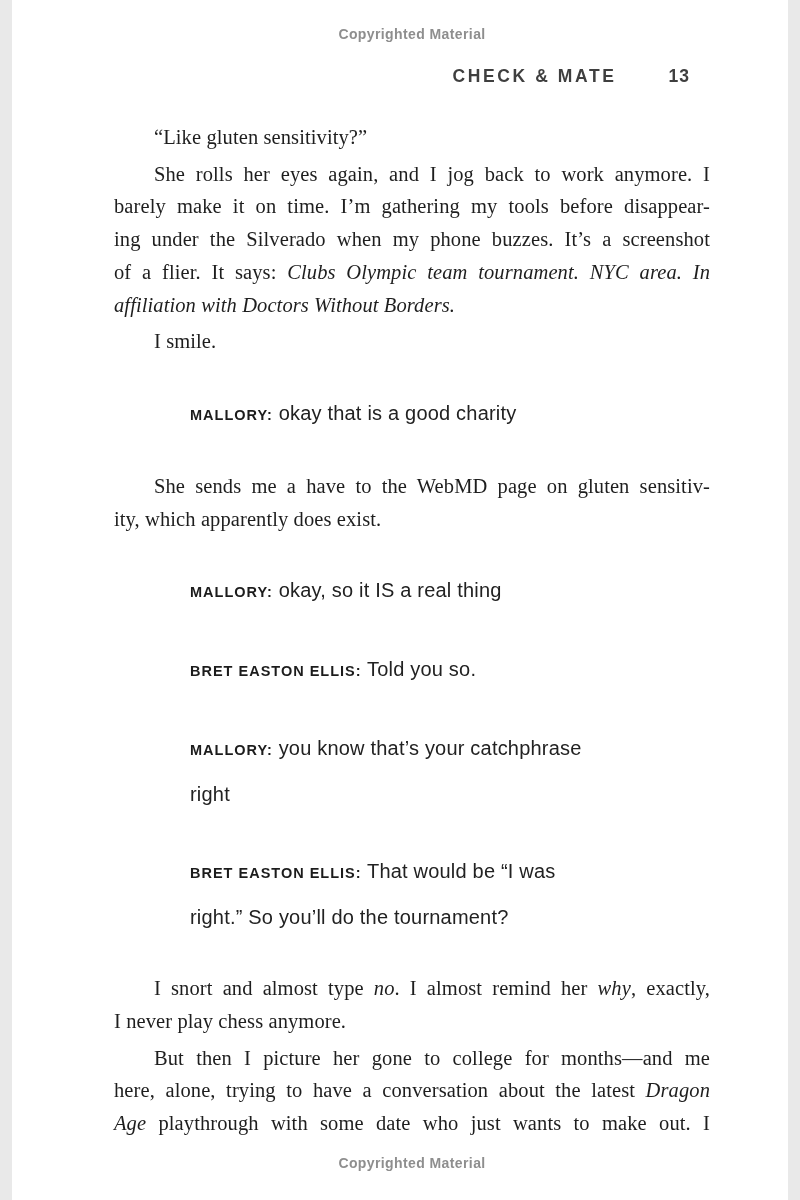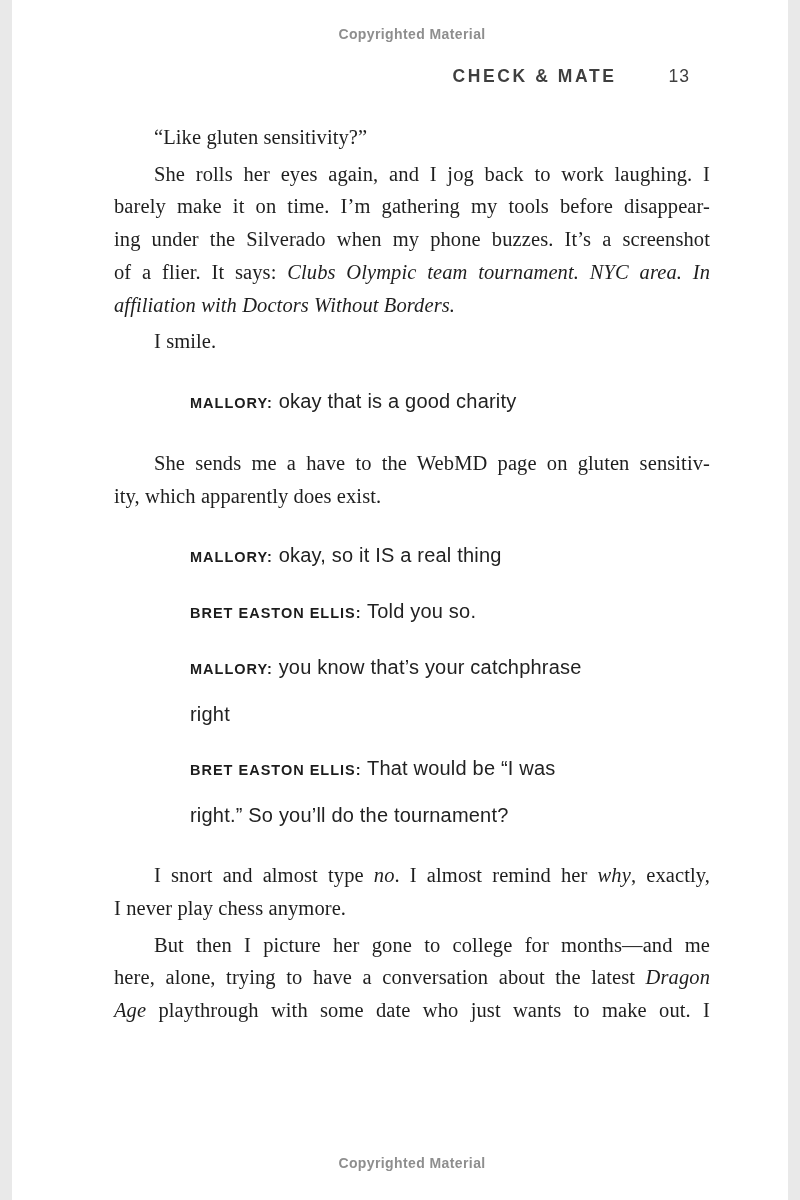--- a/index.html
+++ b/index.html
@@ -25,21 +25,21 @@
   .running-header {
     position: absolute; top: 66px; right: 98px;
     display: flex; align-items: baseline; gap: 52px;
     font-family: "Liberation Sans", "DejaVu Sans", sans-serif;
     color: #3f3f3f;
   }
   .running-header .book-title {
     font-size: 17.5px; font-weight: 600; letter-spacing: 2.6px;
   }
   .running-header .page-number {
-    font-size: 17.5px; font-weight: 400; letter-spacing: 1px;
+    font-size: 17.5px; font-weight: 700; letter-spacing: 1px;
   }
   .body-block {
     position: absolute; top: 117px; left: 98px; width: 604px;
   }
   .para { margin: 4px; }
   .line {
     font-size: 20.5px;
     line-height: 32.7px;
     white-space: nowrap;
     letter-spacing: 0.1px;
@@ -51,24 +51,23 @@
   }
   .line.indent { padding-left: 40px; }
   .line em { font-style: italic; }
   .msg {
     margin: 33px 0 33px 80px;
     font-family: "Liberation Sans", "DejaVu Sans", sans-serif;
     color: #222222;
   }
   .msg-line {
     font-size: 20px;
-    line-height: 21px;
+    line-height: 44px;
     letter-spacing: 0.2px;
     white-space: nowrap;
-    margin-top: 24px;
   }
   .speaker {
     font-size: 14.5px;
     font-weight: 700;
     letter-spacing: 1px;
     color: #1c1c1c;
   }
 </style>
 </head>
 <body>
@@ -80,21 +79,21 @@
   <div class="running-header">
     <span class="book-title">CHECK &amp; MATE</span>
     <span class="page-number">13</span>
   </div>
 
   <div class="body-block">
       <div class="para">
         <div class="line indent"><span>“Like gluten sensitivity?”</span></div>
       </div>
       <div class="para">
-        <div class="line fill indent"><span>She rolls her eyes again, and I jog back to work laughing. I</span></div>
+        <div class="line fill indent"><span>She rolls her eyes again, and I jog back to work anymore. I</span></div>
         <div class="line fill"><span>barely make it on time. I’m gathering my tools before disappear-</span></div>
         <div class="line fill"><span>ing under the Silverado when my phone buzzes. It’s a screenshot</span></div>
         <div class="line fill"><span>of a flier. It says: </span><em>Clubs Olympic team tournament. NYC area. In</em></div>
         <div class="line"><em>affiliation with Doctors Without Borders.</em></div>
       </div>
       <div class="para">
         <div class="line indent"><span>I smile.</span></div>
       </div>
       <div class="msg">
         <div class="msg-line"><span class="speaker">MALLORY:</span> okay that is a good charity</div>

